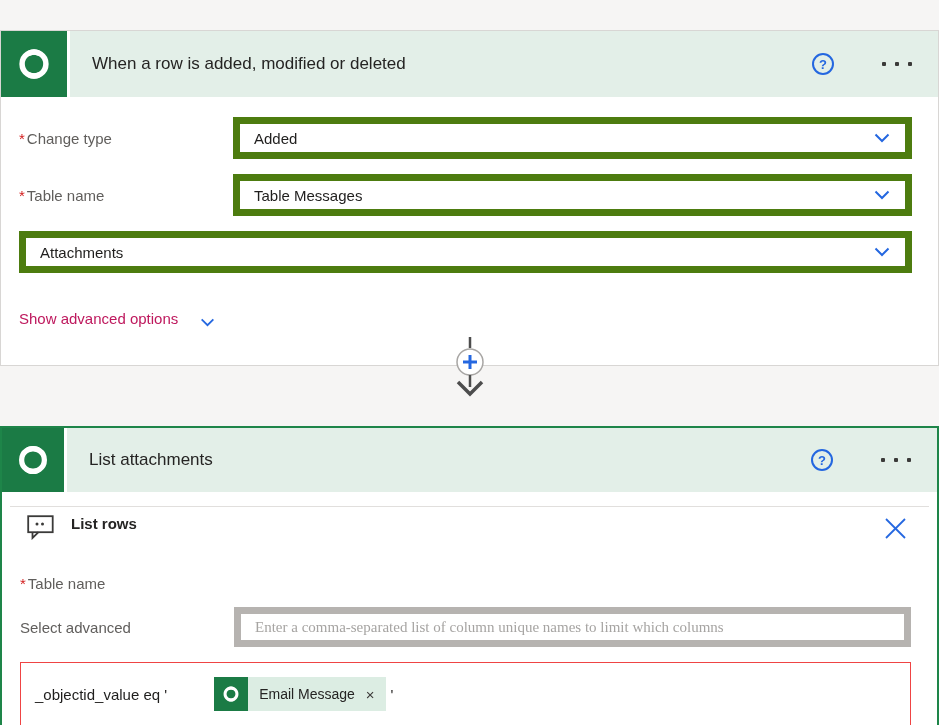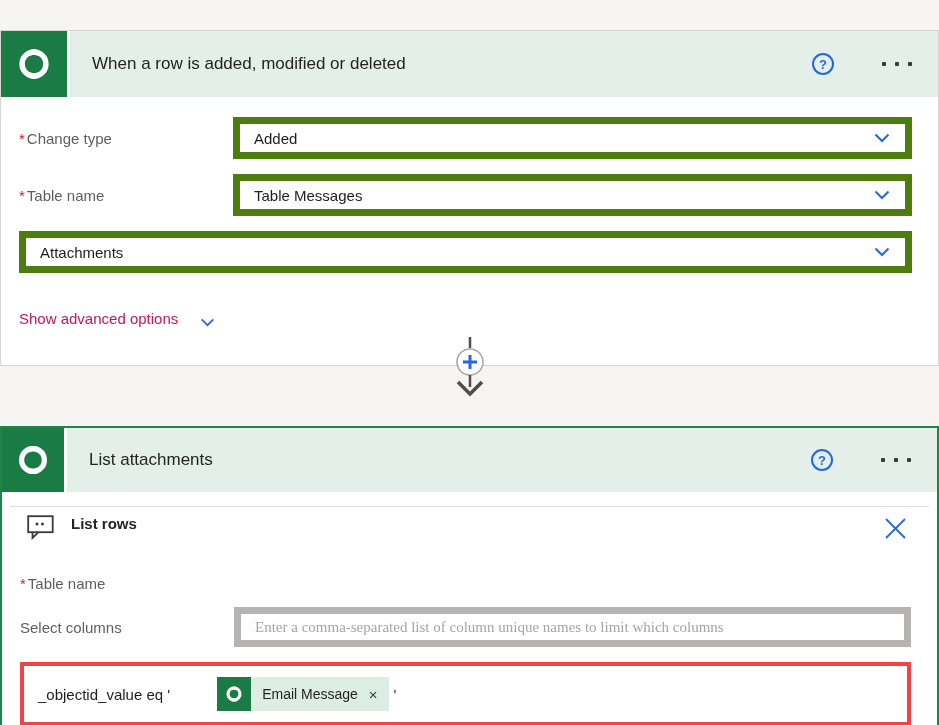--- a/index.html
+++ b/index.html
@@ -40,21 +40,21 @@
     color:#be185d; font-size:15px; cursor:pointer; }
 
   .connector { position:absolute; top:337px; left:0; width:939px; height:61px;
     display:flex; justify-content:center; }
 
   .divider { border-top:1px solid #E1DFDD; margin:14px 8px 0 8px; }
   .steprow { display:flex; align-items:flex-start; height:46px; margin:8px 28px 0 25px;font-weight:bold; }
   .steprow .steplabel { margin-left:17px; font-size:15px; color:#252423; flex:1; }
   .close-x { cursor:pointer; display:flex; }
 
-  .filter-box { height:64px; border:4px solid #ef4444; flex:1; display:flex;
+  .filter-box { height:64px; border:1px solid #ef4444; flex:1; display:flex;
     align-items:center; padding:0 12px 0 14px; font-size:15px; color:#1F1E1D; }
   .token { display:inline-flex; height:34px; margin:0 5px; cursor:pointer;padding-left:42px; }
   .token-icon { width:34px; background:#1B7B45; display:flex; align-items:center; justify-content:center; }
   .token-label { background:#DCEDE3; display:flex; align-items:center; gap:11px;
     padding:0 11px; font-size:14px; color:#252423; }
   .token-x { color:#3B3A39; font-size:15px; line-height:1; cursor:pointer; }
 </style>
 </head>
 <body>
 
@@ -161,21 +161,21 @@
         <line x1="23" y1="4" x2="4" y2="23" stroke="#2467E0" stroke-width="1.8"></line>
       </svg>
     </span>
   </div>
 
   <div class="cbody" style="padding-top:14px">
     <div class="frow">
       <div class="flabel"><span class="req">*</span><span>Table name</span></div>
     </div>
     <div class="frow">
-      <div class="flabel"><span>Select columns</span></div>
+      <div class="flabel"><span>Select advanced</span></div>
       <div class="fbox lite" style="height:40px">
         <input type="text" placeholder="Enter a comma-separated list of column unique names to limit which columns" style="">
       </div>
     </div>
     <div class="frow">
       <div class="filter-box">
         <span>_objectid_value eq '</span>
         <span class="token">
           <span class="token-icon">
             <svg width="22" height="22" viewBox="0 0 48 48">

